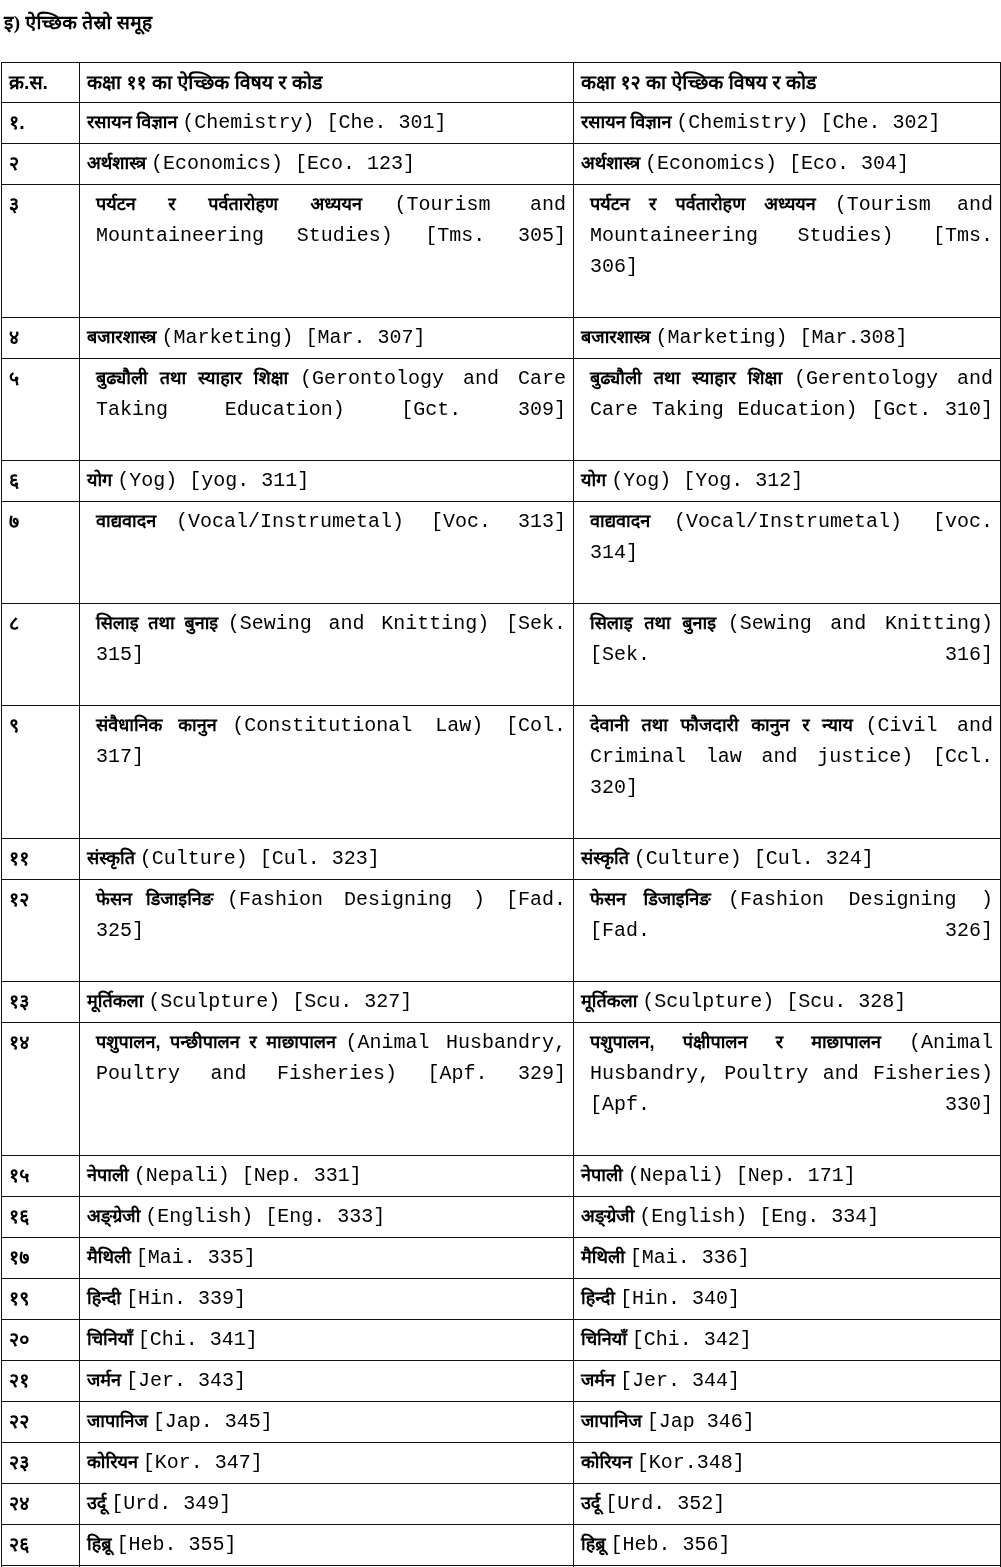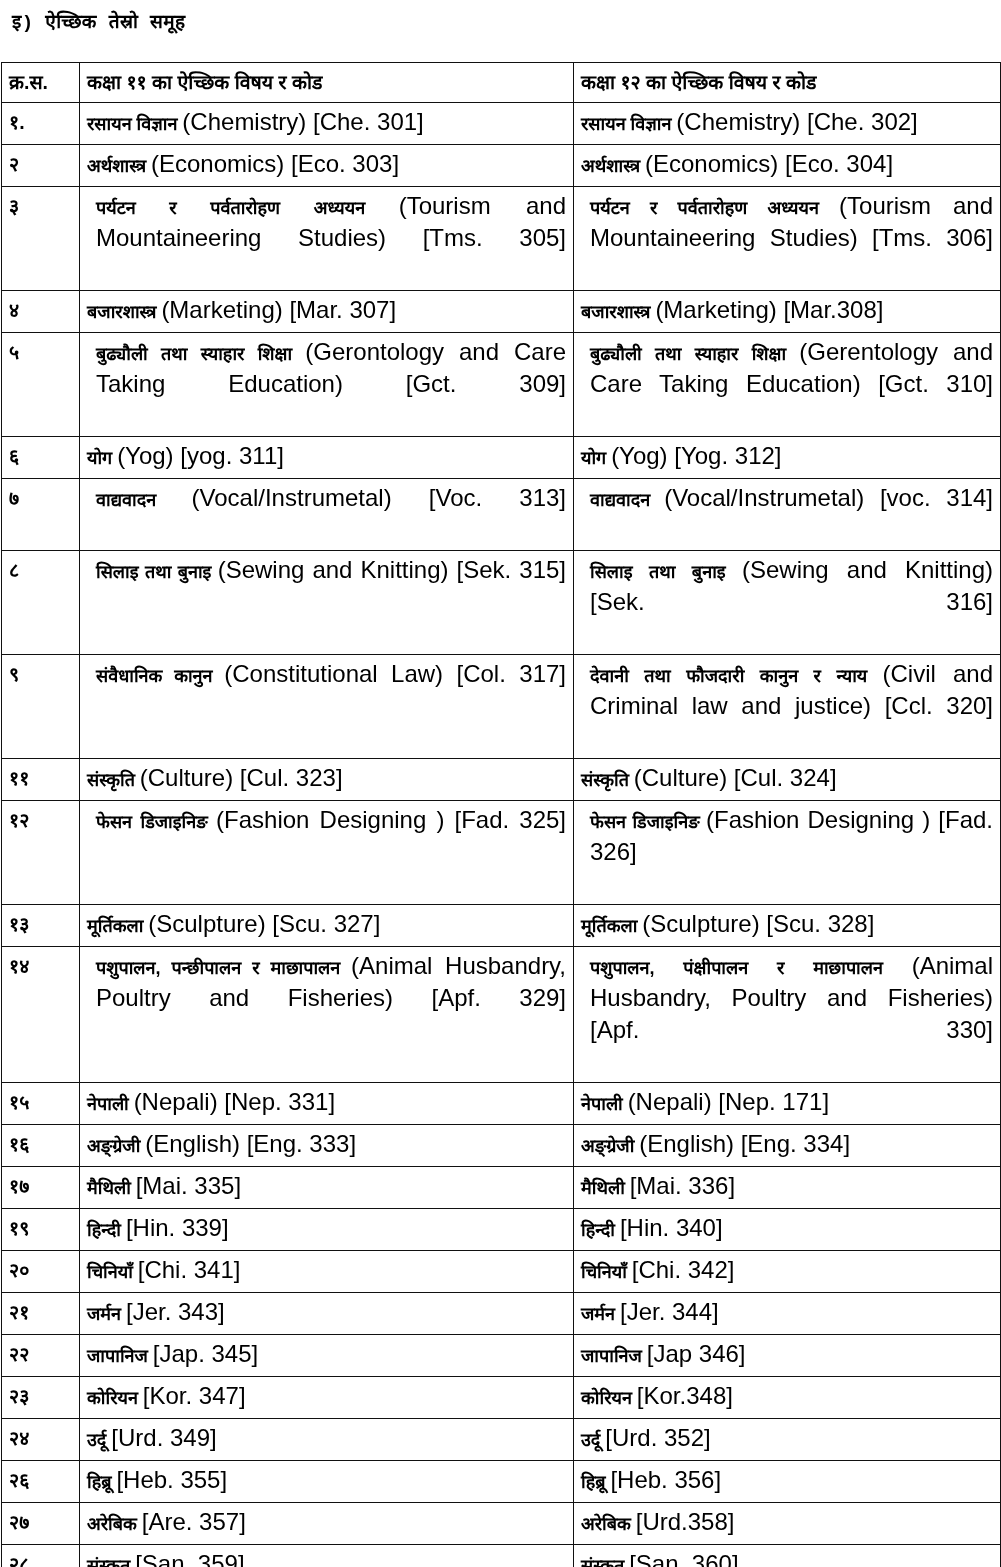--- a/index.html
+++ b/index.html
@@ -14,25 +14,25 @@
     color: #000000;
     -webkit-font-smoothing: none;
   }
   .page {
     width: 1001px;
     box-sizing: border-box;
     padding: 0;
     position: relative;
   }
   .section-title {
-    font-family: Liberation Mono, monospace;
+    font-family: Liberation Serif, serif;
     font-weight: bold;
     font-size: 19px;
     line-height: 22px;
-    padding: 12px 0 0 12px;
+    padding: 12px 0 0 4px;
     letter-spacing: 0.4px;
     white-space: nowrap;
   }
   table.subject-table {
     border-collapse: collapse;
     width: 999px;
     margin-top: 28px;
     margin-left: 1px;
     table-layout: fixed;
   }
@@ -72,23 +72,23 @@
     text-justify: inter-word;
     hyphens: none;
   }
   
   .np {
     font-family: "Liberation Sans", "DejaVu Sans", sans-serif;
     font-weight: bold;
     font-size: 18px;
   }
   .en {
-    font-family: Liberation Sans, sans-serif;
+    font-family: Liberation Mono, monospace;
     font-weight: normal;
-    font-size: 24px;
+    font-size: 20px;
   }
   
   td.multiline .cell { text-align: justify; margin-left: 9px; }
   td.multiline .cell::after {
     content: "";
     display: inline-block;
     width: 100%;
   }
 </style>
 </head>
@@ -117,21 +117,21 @@
           <td>
             <span class="cell"><span class="np">रसायन विज्ञान</span> <span class="en">(Chemistry) [Che. 301]</span></span>
           </td>
           <td>
             <span class="cell"><span class="np">रसायन विज्ञान</span> <span class="en">(Chemistry) [Che. 302]</span></span>
           </td>
         </tr>
         <tr>
           <td class="sn">२</td>
           <td>
-            <span class="cell"><span class="np">अर्थशास्त्र</span> <span class="en">(Economics) [Eco. 303]</span></span>
+            <span class="cell"><span class="np">अर्थशास्त्र</span> <span class="en">(Economics) [Eco. 123]</span></span>
           </td>
           <td>
             <span class="cell"><span class="np">अर्थशास्त्र</span> <span class="en">(Economics) [Eco. 304]</span></span>
           </td>
         </tr>
         <tr>
           <td class="sn">३</td>
           <td class="multiline">
             <span class="cell"><span class="np">पर्यटन र पर्वतारोहण अध्ययन</span> <span class="en">(Tourism and Mountaineering Studies) [Tms. 305]</span></span>
           </td>

